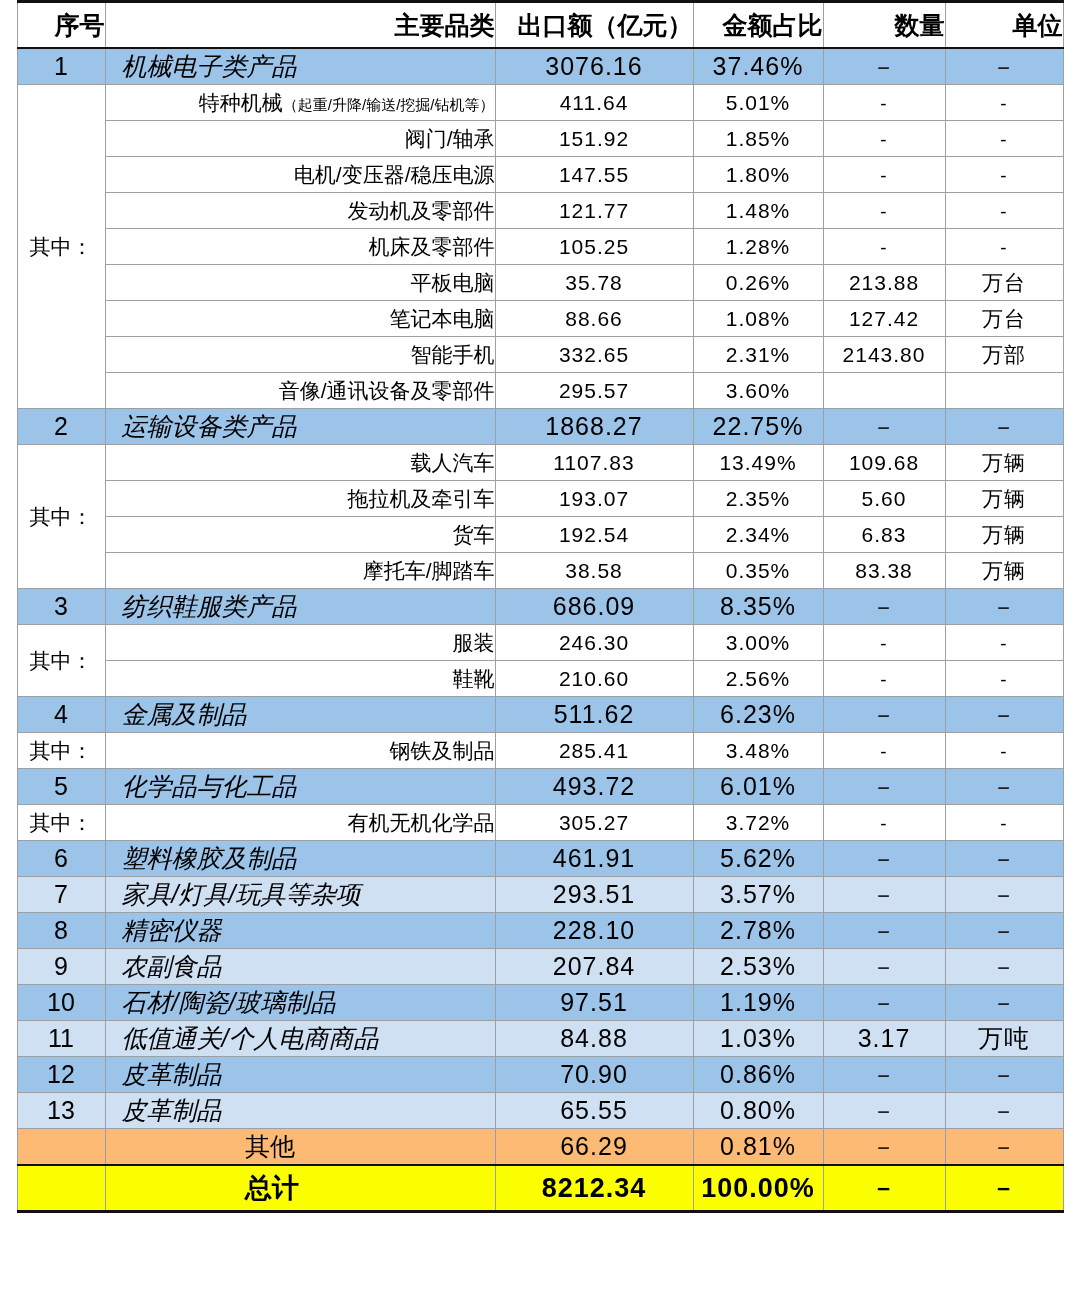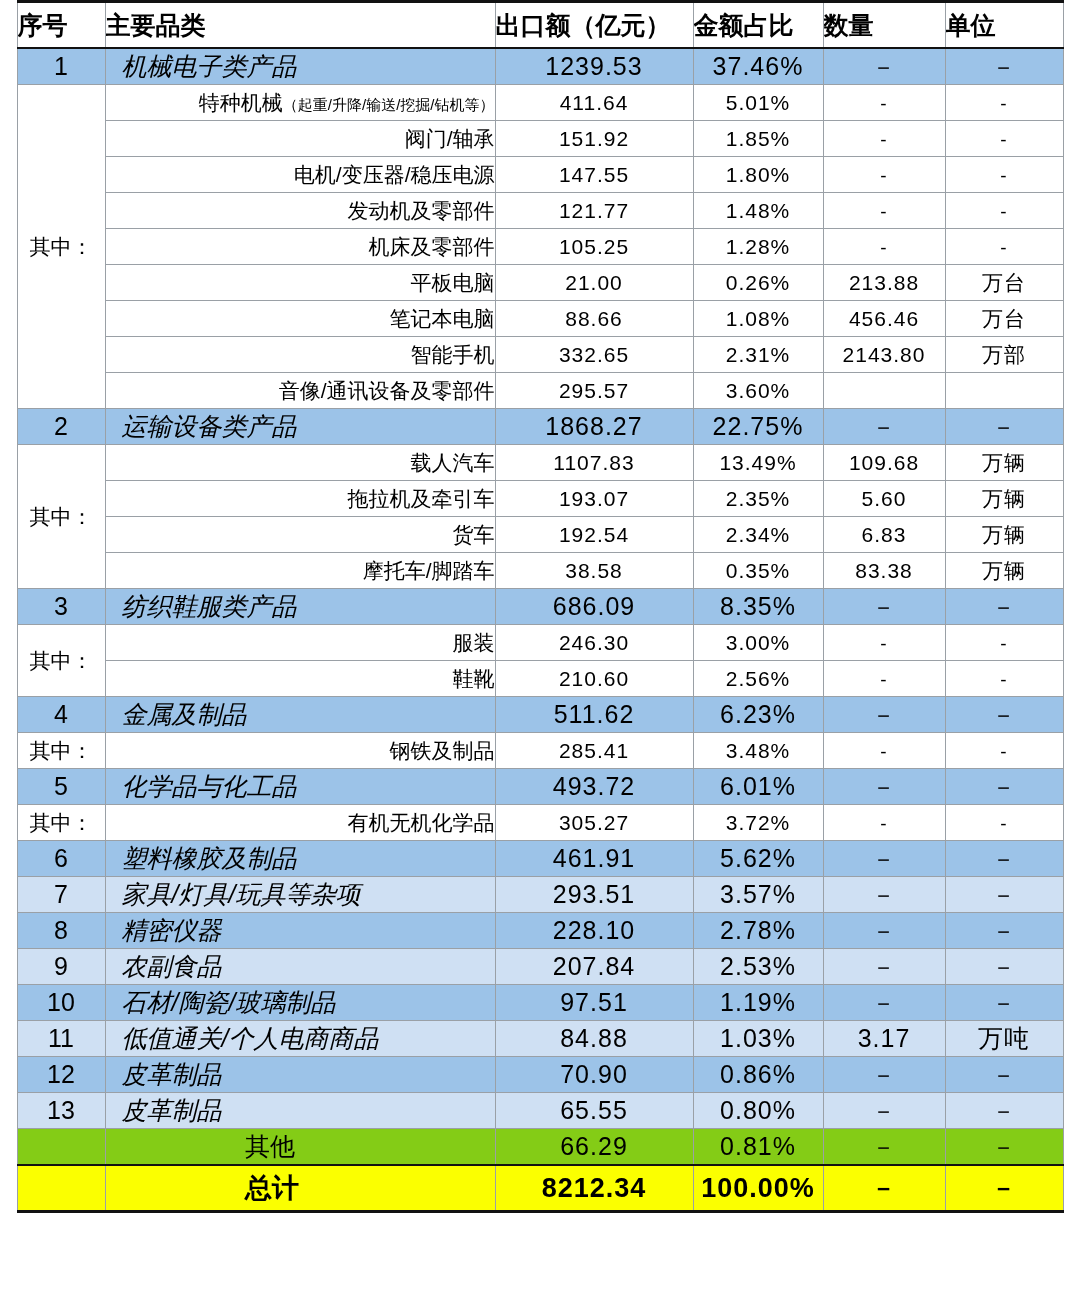--- a/index.html
+++ b/index.html
@@ -60,21 +60,21 @@
     padding: 0;
     height: 35px;
     vertical-align: middle;
     overflow: hidden;
     white-space: nowrap;
   }
   
   tr.head th {
     font-size: 25px;
     font-weight: bold;
-    text-align: left;
+    text-align: right;
     height: 44px;
     background: #ffffff;
     border-top: 3px solid #111111;
     border-bottom: 2px solid #111111;
   }
   
   .c { text-align: center; }
   .num { text-align: center; letter-spacing: 1px; }
 
   
@@ -84,21 +84,21 @@
     font-weight: normal;
   }
   tr.cat-row.lighter td {
     background: #cfe0f3;
   }
   tr.sub-row td {
     background: #ffffff;
     font-size: 21px;
   }
   tr.other-row td {
-    background: #84cc16;
+    background: #fdba74;
     font-size: 25px;
   }
   tr.total-row td {
     background: #fbff00;
     font-size: 27px;
     font-weight: bold;
     height: 44px;
     border-top: 2px solid #111111;
     border-bottom: 3px solid #111111;
     margin-left: 28px;
@@ -149,21 +149,21 @@
         <th class="c">出口额（亿元）</th>
         <th class="c">金额占比</th>
         <th class="c">数量</th>
         <th class="c">单位</th>
       </tr>
     </thead>
     <tbody>
         <tr class="cat-row">
           <td class="c">1</td>
           <td class="catname">机械电子类产品</td>
-          <td class="num">1239.53</td>
+          <td class="num">3076.16</td>
           <td class="num">37.46%</td>
           <td class="num"><span class="dash-lg">－</span></td>
           <td class="num"><span class="dash-lg">－</span></td>
         </tr>
         <tr class="sub-row">
           <td class="qz" rowspan="9">其中：</td>
           <td class="subname">特种机械<span class="small-note">（起重/升降/输送/挖掘/钻机等）</span></td>
           <td class="num">411.64</td>
           <td class="num">5.01%</td>
           <td class="num"><span class="dash-sm">-</span></td>
@@ -192,30 +192,30 @@
         </tr>
         <tr class="sub-row">
           <td class="subname">机床及零部件</td>
           <td class="num">105.25</td>
           <td class="num">1.28%</td>
           <td class="num"><span class="dash-sm">-</span></td>
           <td class="num"><span class="dash-sm">-</span></td>
         </tr>
         <tr class="sub-row">
           <td class="subname">平板电脑</td>
-          <td class="num">21.00</td>
+          <td class="num">35.78</td>
           <td class="num">0.26%</td>
           <td class="num">213.88</td>
           <td class="num">万台</td>
         </tr>
         <tr class="sub-row">
           <td class="subname">笔记本电脑</td>
           <td class="num">88.66</td>
           <td class="num">1.08%</td>
-          <td class="num">456.46</td>
+          <td class="num">127.42</td>
           <td class="num">万台</td>
         </tr>
         <tr class="sub-row">
           <td class="subname">智能手机</td>
           <td class="num">332.65</td>
           <td class="num">2.31%</td>
           <td class="num">2143.80</td>
           <td class="num">万部</td>
         </tr>
         <tr class="sub-row">

